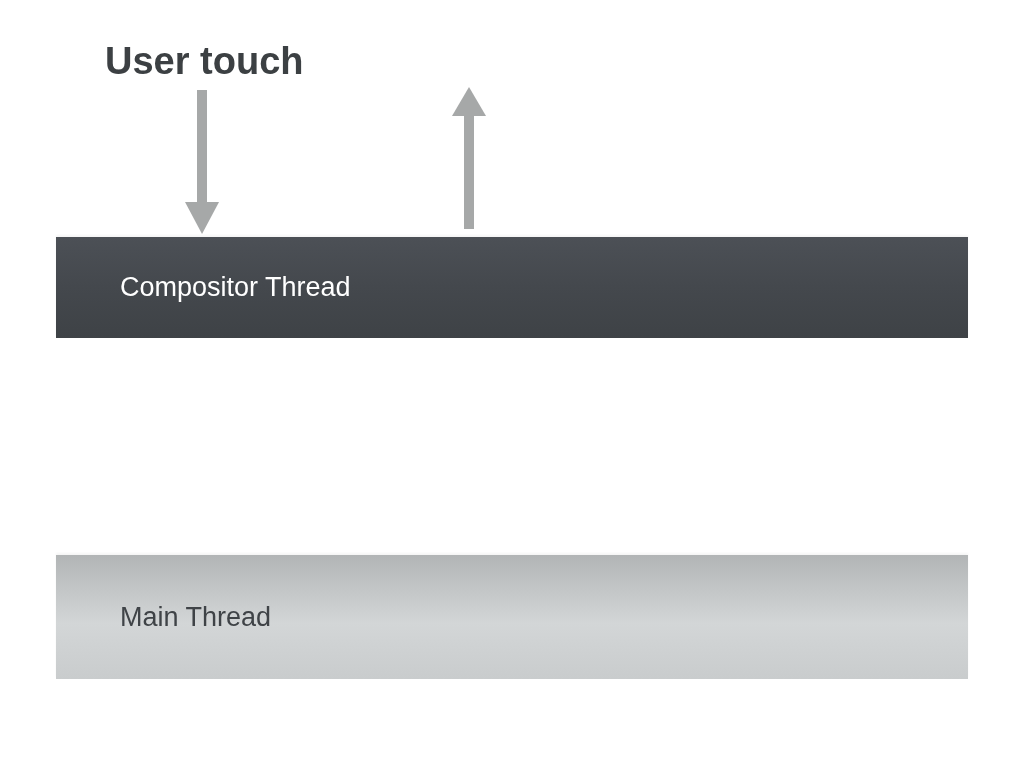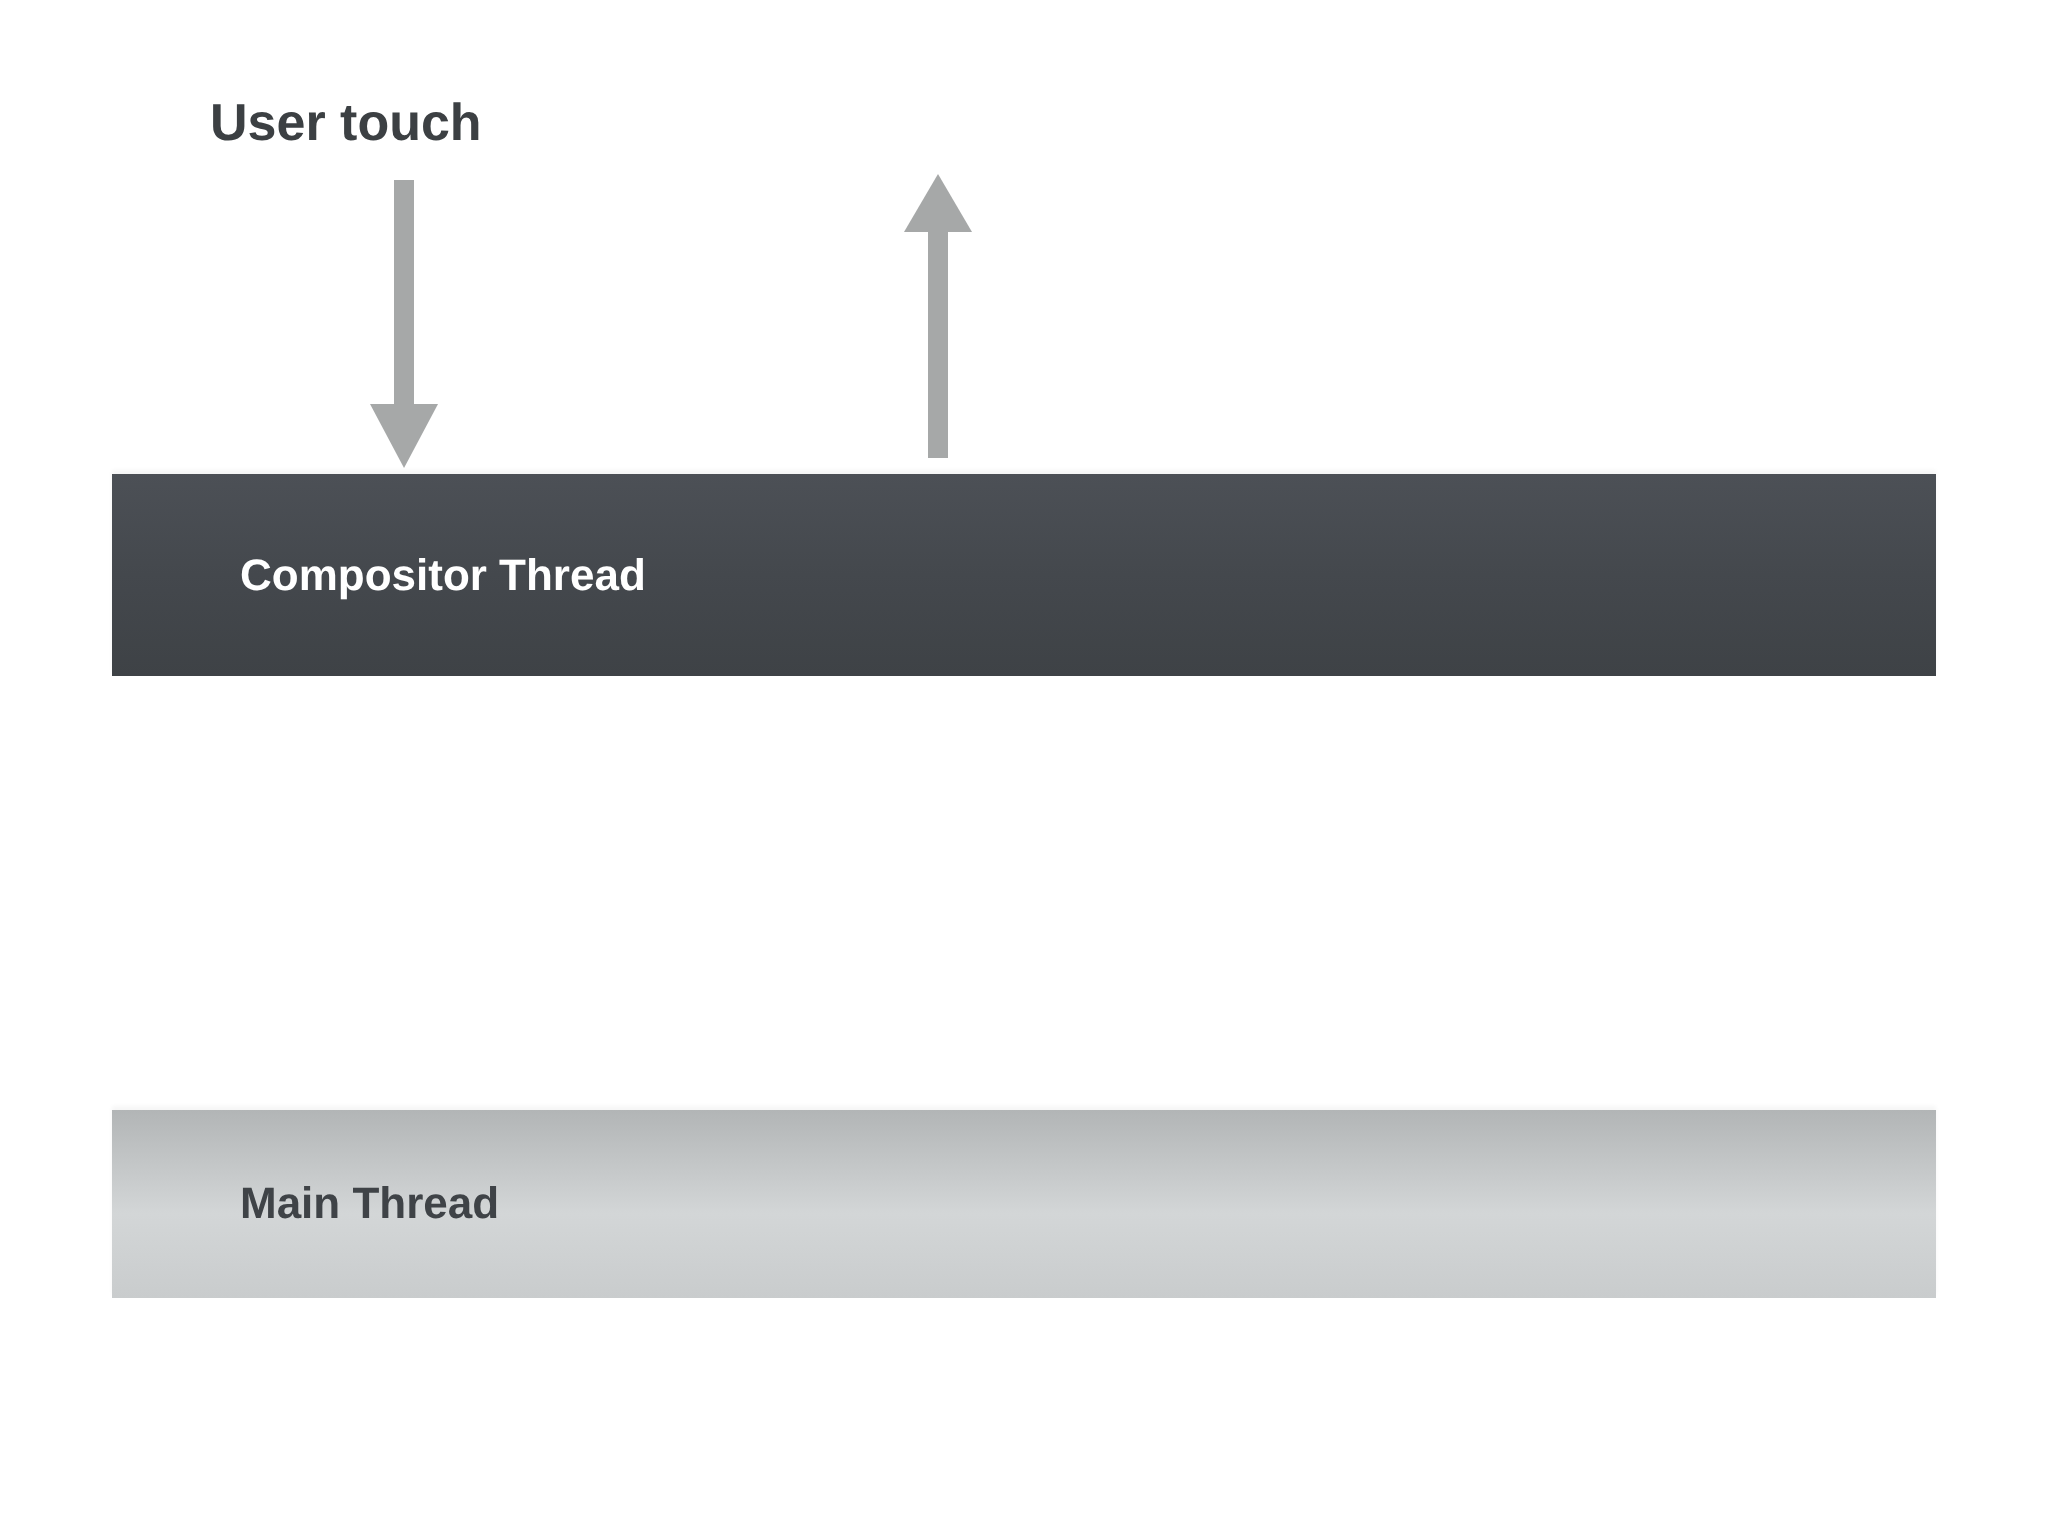--- a/index.html
+++ b/index.html
@@ -11,21 +11,21 @@
   .canvas {
     position: relative;
     width: 1024px;
     height: 768px;
     background: #ffffff;
     overflow: hidden;
   }
   .top-label {
     position: absolute;
     top: 44px;
-    font-size: 26px;
+    font-size: 38px;
     font-weight: 700;
     line-height: 34px;
     color: #3c4043;
     white-space: nowrap;
   }
   .label-user-touch { left: 105px; }
   .label-commit-gpu { left: 331px; }
 
   .arrow {
     position: absolute;
@@ -43,34 +43,34 @@
   .bar {
     position: absolute;
     left: 56px;
     width: 912px;
     display: flex;
     align-items: center;
     padding-left: 64px;
     box-sizing: border-box;
   }
   .bar-label {
-    font-size: 22px;
-    font-weight: 700;
+    font-size: 27px;
+    font-weight: 400;
     white-space: nowrap;
   }
   .bar-compositor {
     top: 237px;
     height: 101px;
     background: linear-gradient(180deg, #4c5056 0%, #44484d 50%, #3e4246 100%);
     box-shadow: 0 -2px 2px rgba(0,0,0,0.04);
   }
   .bar-compositor .bar-label { color: #ffffff; }
   .bar-main {
     top: 555px;
-    height: 94px;
+    height: 124px;
     background: linear-gradient(180deg, #b2b5b6 0%, #d3d6d7 55%, #c9cccd 100%);
     box-shadow: 0 -2px 2px rgba(0,0,0,0.04);
   }
   .bar-main .bar-label { color: #3f4347; }
 </style>
 </head>
 <body>
 
 <div class="canvas">
 

